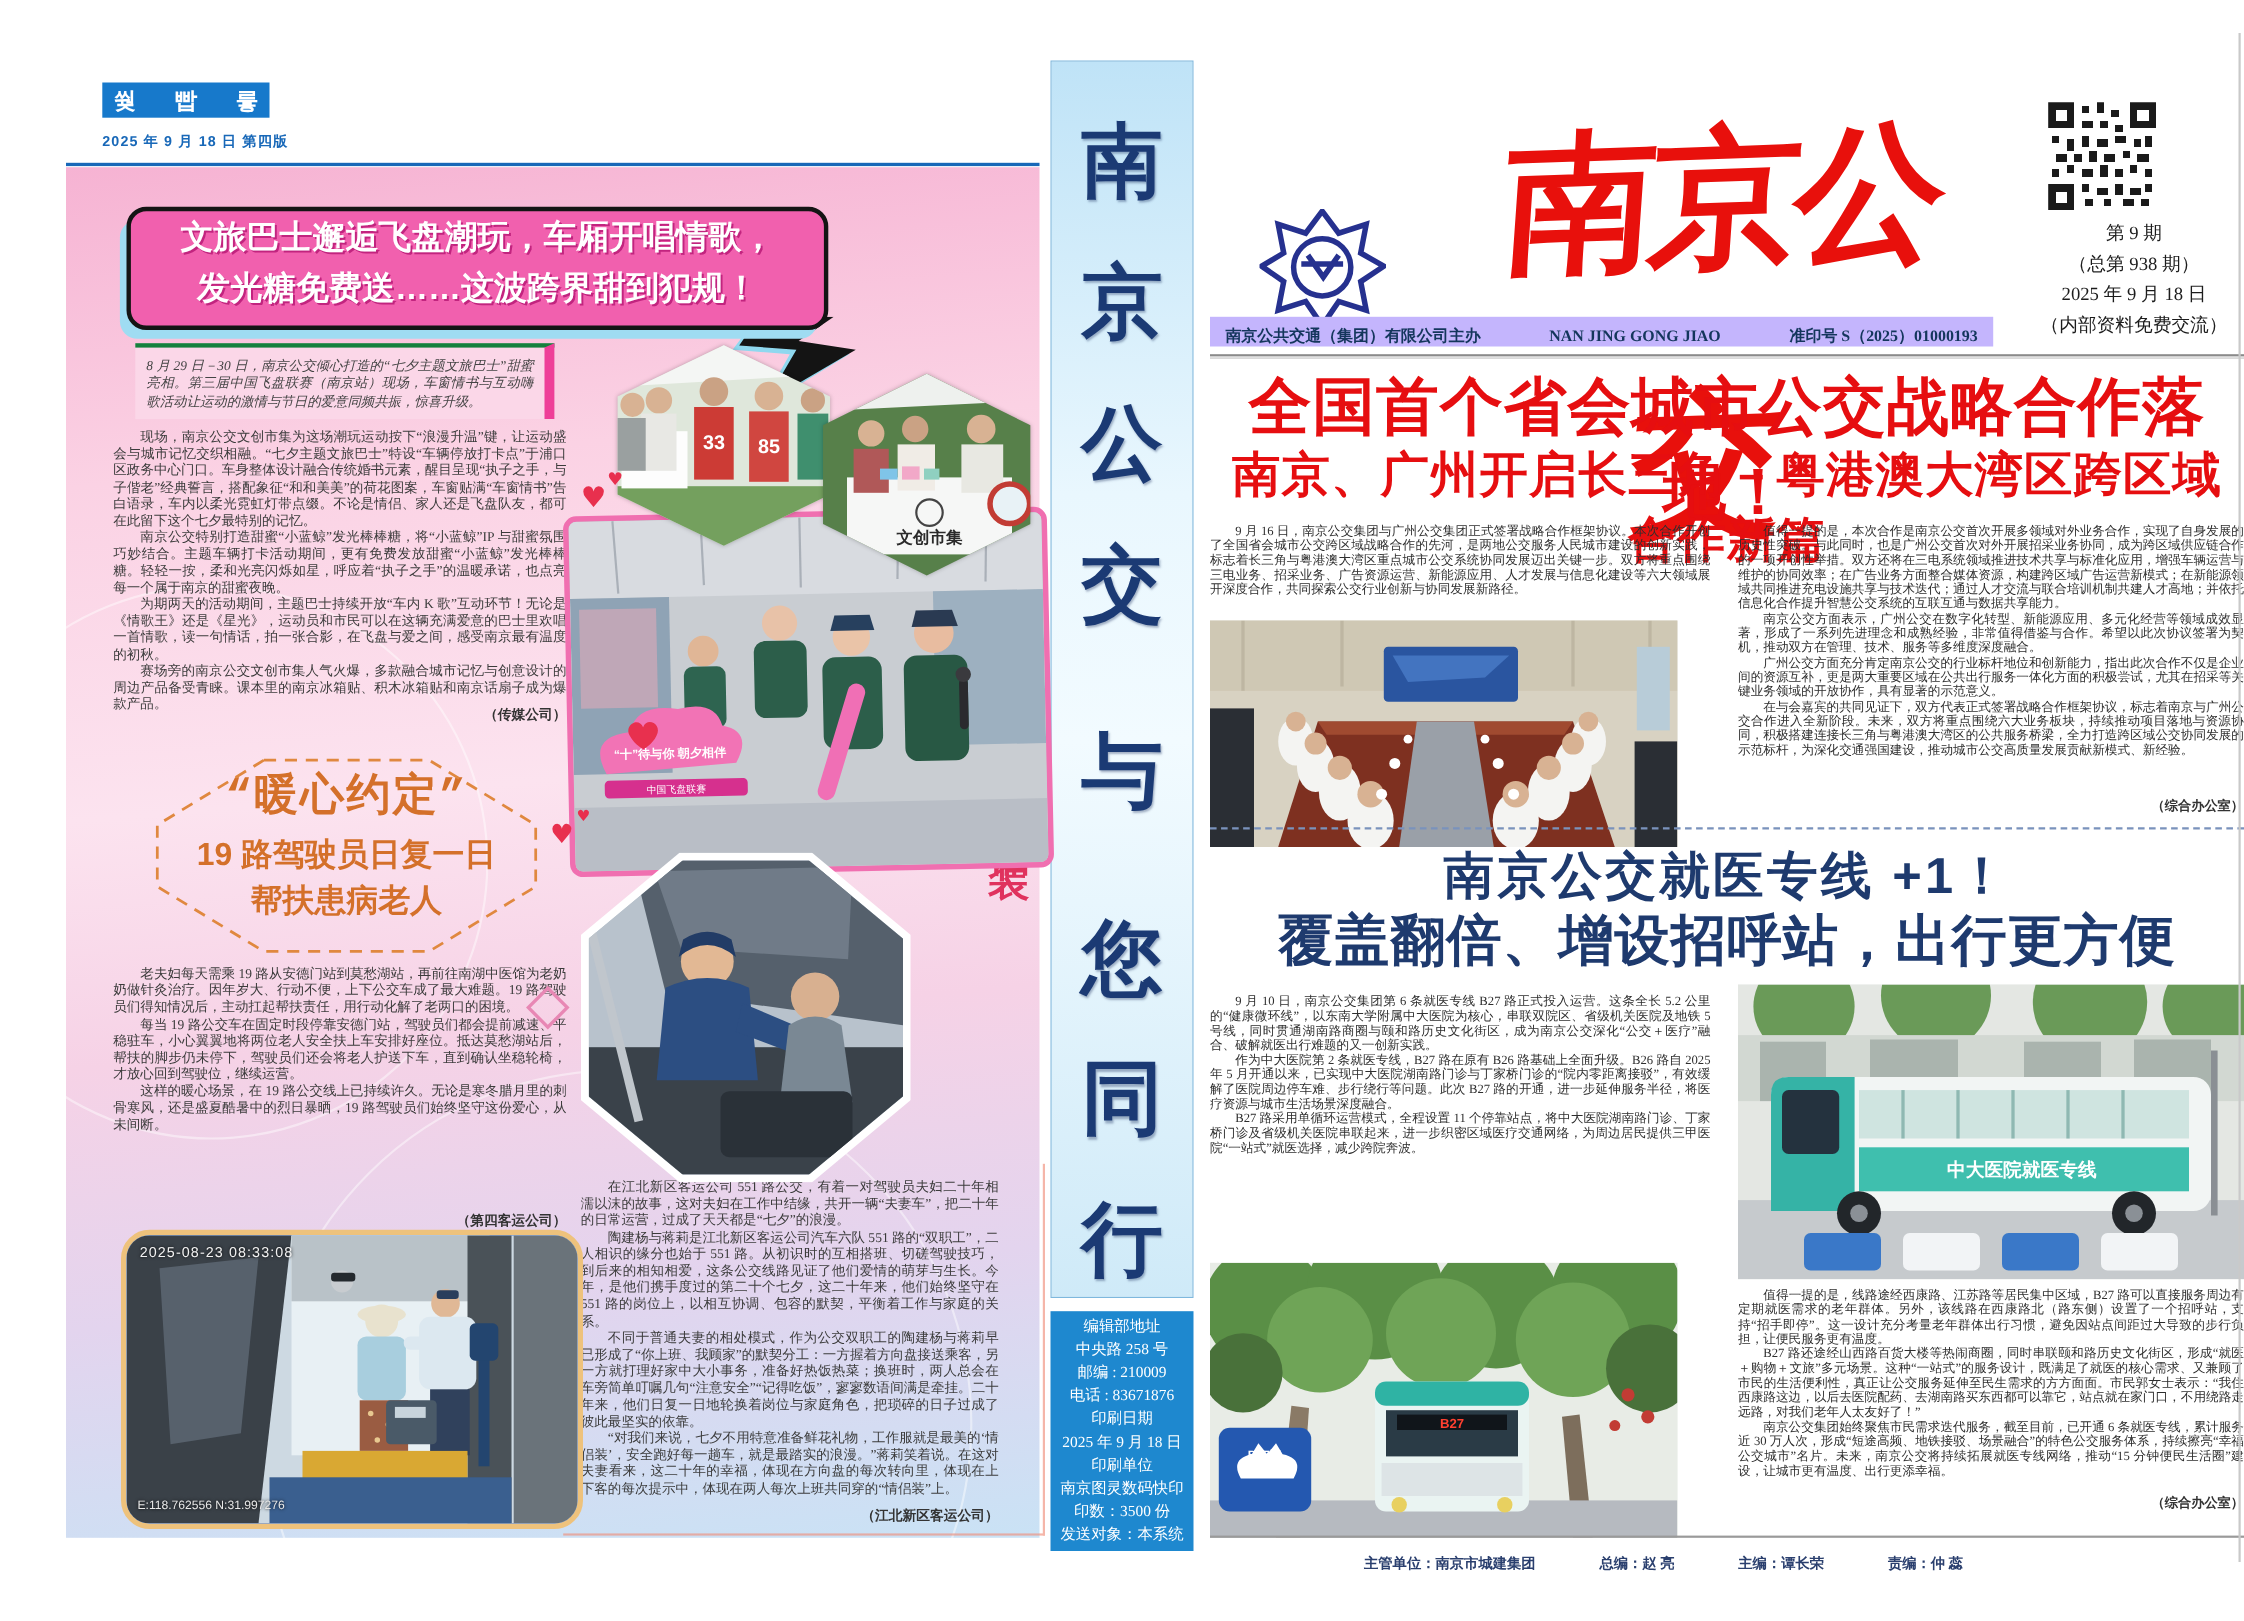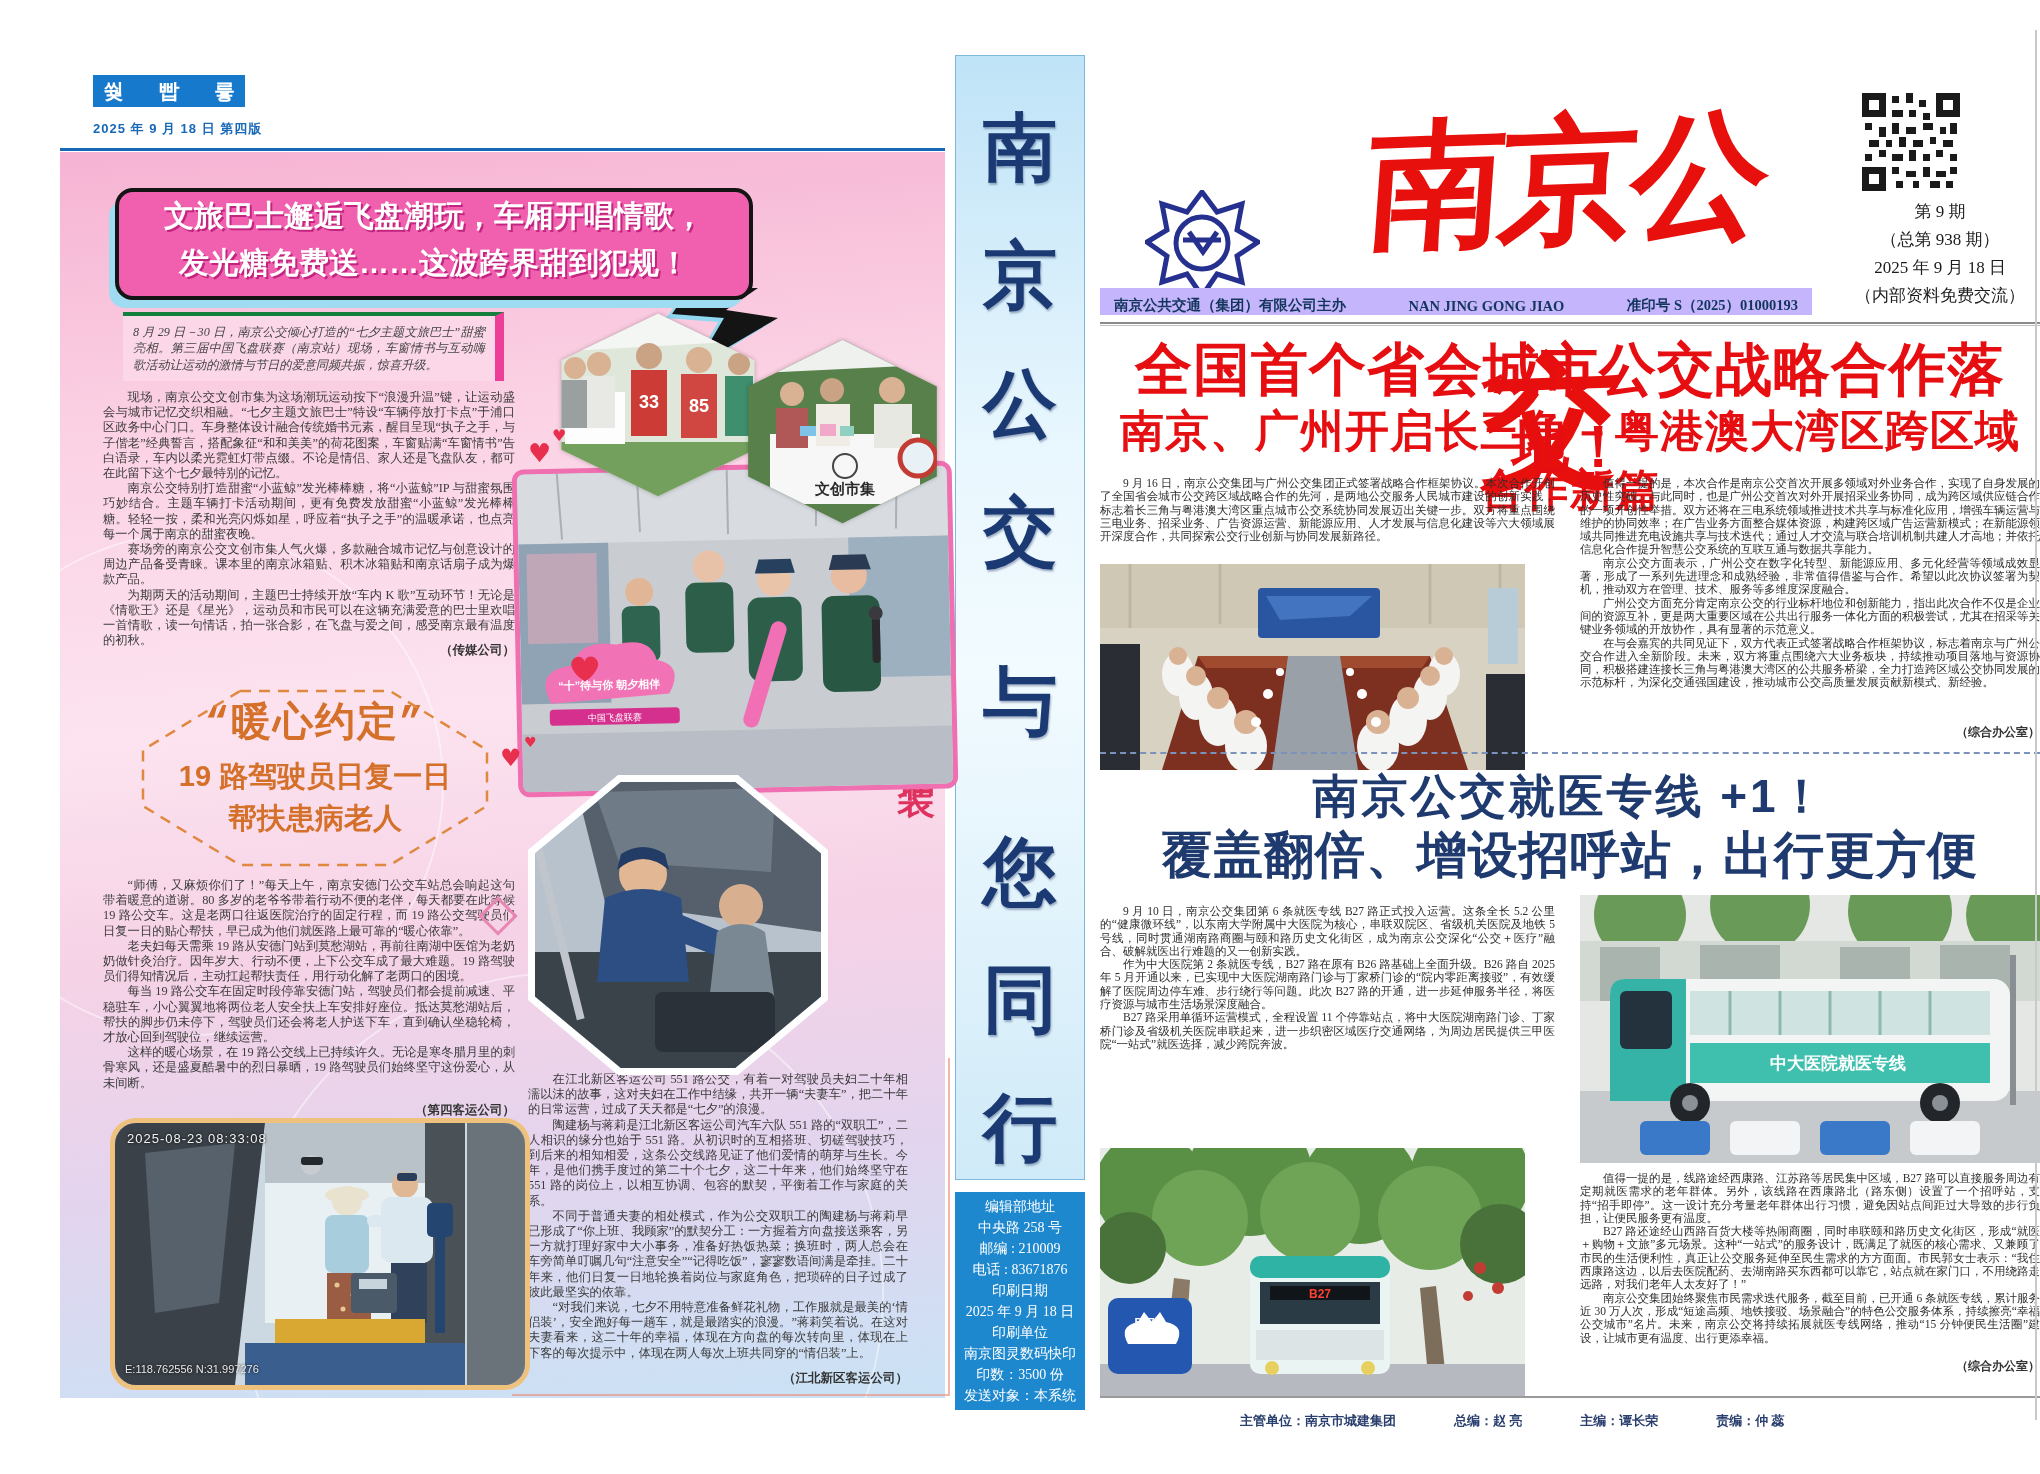--- a/index.html
+++ b/index.html
@@ -209,35 +209,34 @@
         <rect x="0" y="260" width="430" height="58" fill="#b9bec6"></rect>
       </svg>
     </div>
     <span class="abs heart" style="left:468px;top:398px;font-size:26px;">♥</span>
     <span class="abs heart" style="left:492px;top:386px;font-size:16px;">♥</span>
 
     <div class="abs intro ser">8 月 29 日－30 日，南京公交倾心打造的“七夕主题文旅巴士”甜蜜亮相。第三届中国飞盘联赛（南京站）现场，车窗情书与互动嗨歌活动让运动的激情与节日的爱意同频共振，惊喜升级。</div>
     <div class="abs leftcol ser" id="a1-text">
         <p>现场，南京公交文创市集为这场潮玩运动按下“浪漫升温”键，让运动盛会与城市记忆交织相融。“七夕主题文旅巴士”特设“车辆停放打卡点”于浦口区政务中心门口。车身整体设计融合传统婚书元素，醒目呈现“执子之手，与子偕老”经典誓言，搭配象征“和和美美”的荷花图案，车窗贴满“车窗情书”告白语录，车内以柔光霓虹灯带点缀。不论是情侣、家人还是飞盘队友，都可在此留下这个七夕最特别的记忆。</p>
         <p>南京公交特别打造甜蜜“小蓝鲸”发光棒棒糖，将“小蓝鲸”IP 与甜蜜氛围巧妙结合。主题车辆打卡活动期间，更有免费发放甜蜜“小蓝鲸”发光棒棒糖。轻轻一按，柔和光亮闪烁如星，呼应着“执子之手”的温暖承诺，也点亮每一个属于南京的甜蜜夜晚。</p>
+        <p>为期两天的活动期间，主题巴士持续开放“车内 K 歌”互动环节！无论是《情歌王》还是《星光》，运动员和市民可以在这辆充满爱意的巴士里欢唱一首情歌，读一句情话，拍一张合影，在飞盘与爱之间，感受南京最有温度的初秋。</p>
         <p>赛场旁的南京公交文创市集人气火爆，多款融合城市记忆与创意设计的周边产品备受青睐。课本里的南京冰箱贴、积木冰箱贴和南京话扇子成为爆款产品。</p>
-        <p>为期两天的活动期间，主题巴士持续开放“车内 K 歌”互动环节！无论是《情歌王》还是《星光》，运动员和市民可以在这辆充满爱意的巴士里欢唱一首情歌，读一句情话，拍一张合影，在飞盘与爱之间，感受南京最有温度的初秋。</p>
       </div>
     <div class="abs byline ser" id="a1-byline">（传媒公司）</div>
 
     <div class="abs" id="warm-box">
       <svg class="abs" style="left:0;top:0;" width="350" height="180" viewBox="0 0 350 180">
         <polygon points="100,3 250,3 347,62 347,118 250,177 100,177 3,118 3,62" fill="none" stroke="#e0883f" stroke-width="2.5" stroke-dasharray="11 8"></polygon>
       </svg>
       <div class="t1">“暖心约定”</div>
       <div class="t2">19 路驾驶员日复一日</div>
       <div class="t3">帮扶患病老人</div>
     </div>
     <div class="abs leftcol ser" id="a2-text">
-        <p>“师傅，又麻烦你们了！”每天上午，南京安德门公交车站总会响起这句带着暖意的道谢。80 多岁的老爷爷带着行动不便的老伴，每天都要在此等候 19 路公交车。这是老两口往返医院治疗的固定行程，而 19 路公交驾驶员们日复一日的贴心帮扶，早已成为他们就医路上最可靠的“暖心依靠”。</p>
         <p>老夫妇每天需乘 19 路从安德门站到莫愁湖站，再前往南湖中医馆为老奶奶做针灸治疗。因年岁大、行动不便，上下公交车成了最大难题。19 路驾驶员们得知情况后，主动扛起帮扶责任，用行动化解了老两口的困境。</p>
         <p>每当 19 路公交车在固定时段停靠安德门站，驾驶员们都会提前减速、平稳驻车，小心翼翼地将两位老人安全扶上车安排好座位。抵达莫愁湖站后，帮扶的脚步仍未停下，驾驶员们还会将老人护送下车，直到确认坐稳轮椅，才放心回到驾驶位，继续运营。</p>
         <p>这样的暖心场景，在 19 路公交线上已持续许久。无论是寒冬腊月里的刺骨寒风，还是盛夏酷暑中的烈日暴晒，19 路驾驶员们始终坚守这份爱心，从未间断。</p>
       </div>
     <div class="abs byline ser" id="a2-byline">（第四客运公司）</div>
 
     <div class="abs" id="photo-cctv">
       <svg width="410" height="262" viewBox="0 0 410 262">
         <rect width="410" height="262" fill="#cdd9e2"></rect>
         <polygon points="0,0 150,0 120,262 0,262" fill="#3a4148"></polygon>

